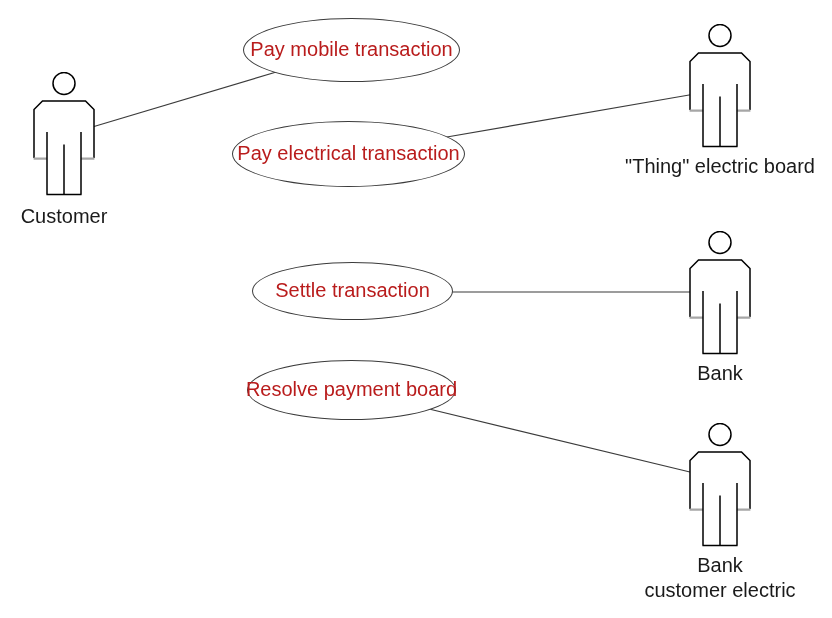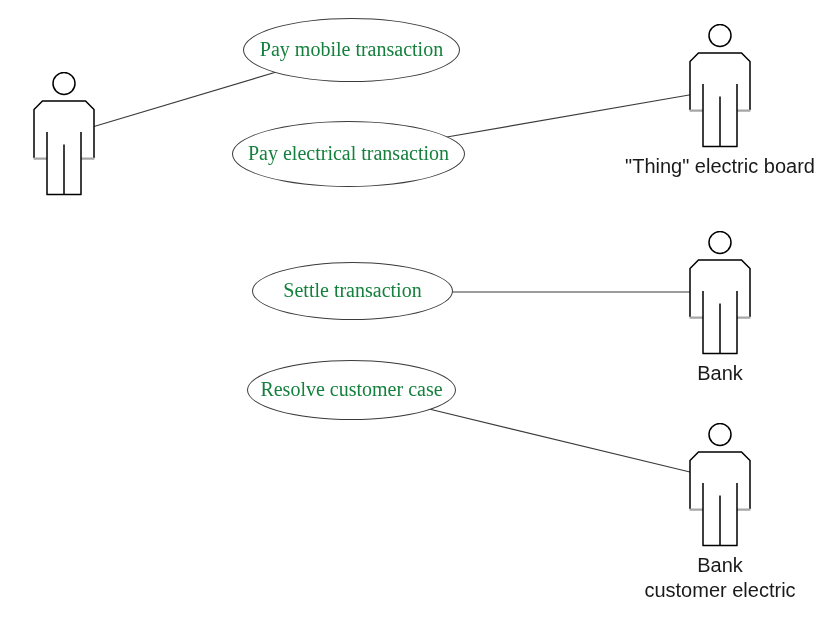--- a/index.html
+++ b/index.html
@@ -24,23 +24,22 @@
     border: 1.3px solid #3b3b3b;
     border-radius: 50%;
     background: #ffffff;
     display: flex;
     align-items: center;
     justify-content: center;
   }
   .usecase .uc-label {
     font-size: 20px;
     white-space: nowrap;
-    color: #15803d;
+    color: #b91c1c;
     transform: translateY(-1px);
-    font-family: Liberation Serif, serif;
   }
   .actor {
     position: absolute;
     z-index: 2;
     width: 62px;
   }
   .actor-glyph { display: block; }
   .actor-label {
     position: absolute;
     top: 130px;
@@ -88,27 +87,28 @@
   <div class="usecase" id="uc-pay-mobile">
     <span class="uc-label">Pay mobile transaction</span>
   </div>
   <div class="usecase" id="uc-pay-electrical">
     <span class="uc-label">Pay electrical transaction</span>
   </div>
   <div class="usecase" id="uc-settle">
     <span class="uc-label">Settle transaction</span>
   </div>
   <div class="usecase" id="uc-resolve">
-    <span class="uc-label">Resolve customer case</span>
+    <span class="uc-label">Resolve payment board</span>
   </div>
 
   <div class="actor" id="actor-customer">
     <svg class="actor-glyph" width="62" height="124" viewBox="0 0 62 124">
         <use href="#person-shape"></use>
       </svg>
+    <div class="actor-label">Customer</div>
   </div>
 
   <div class="actor" id="actor-thing">
     <svg class="actor-glyph" width="62" height="124" viewBox="0 0 62 124">
         <use href="#person-shape"></use>
       </svg>
     <div class="actor-label">"Thing" electric board</div>
   </div>
 
   <div class="actor" id="actor-bank">

